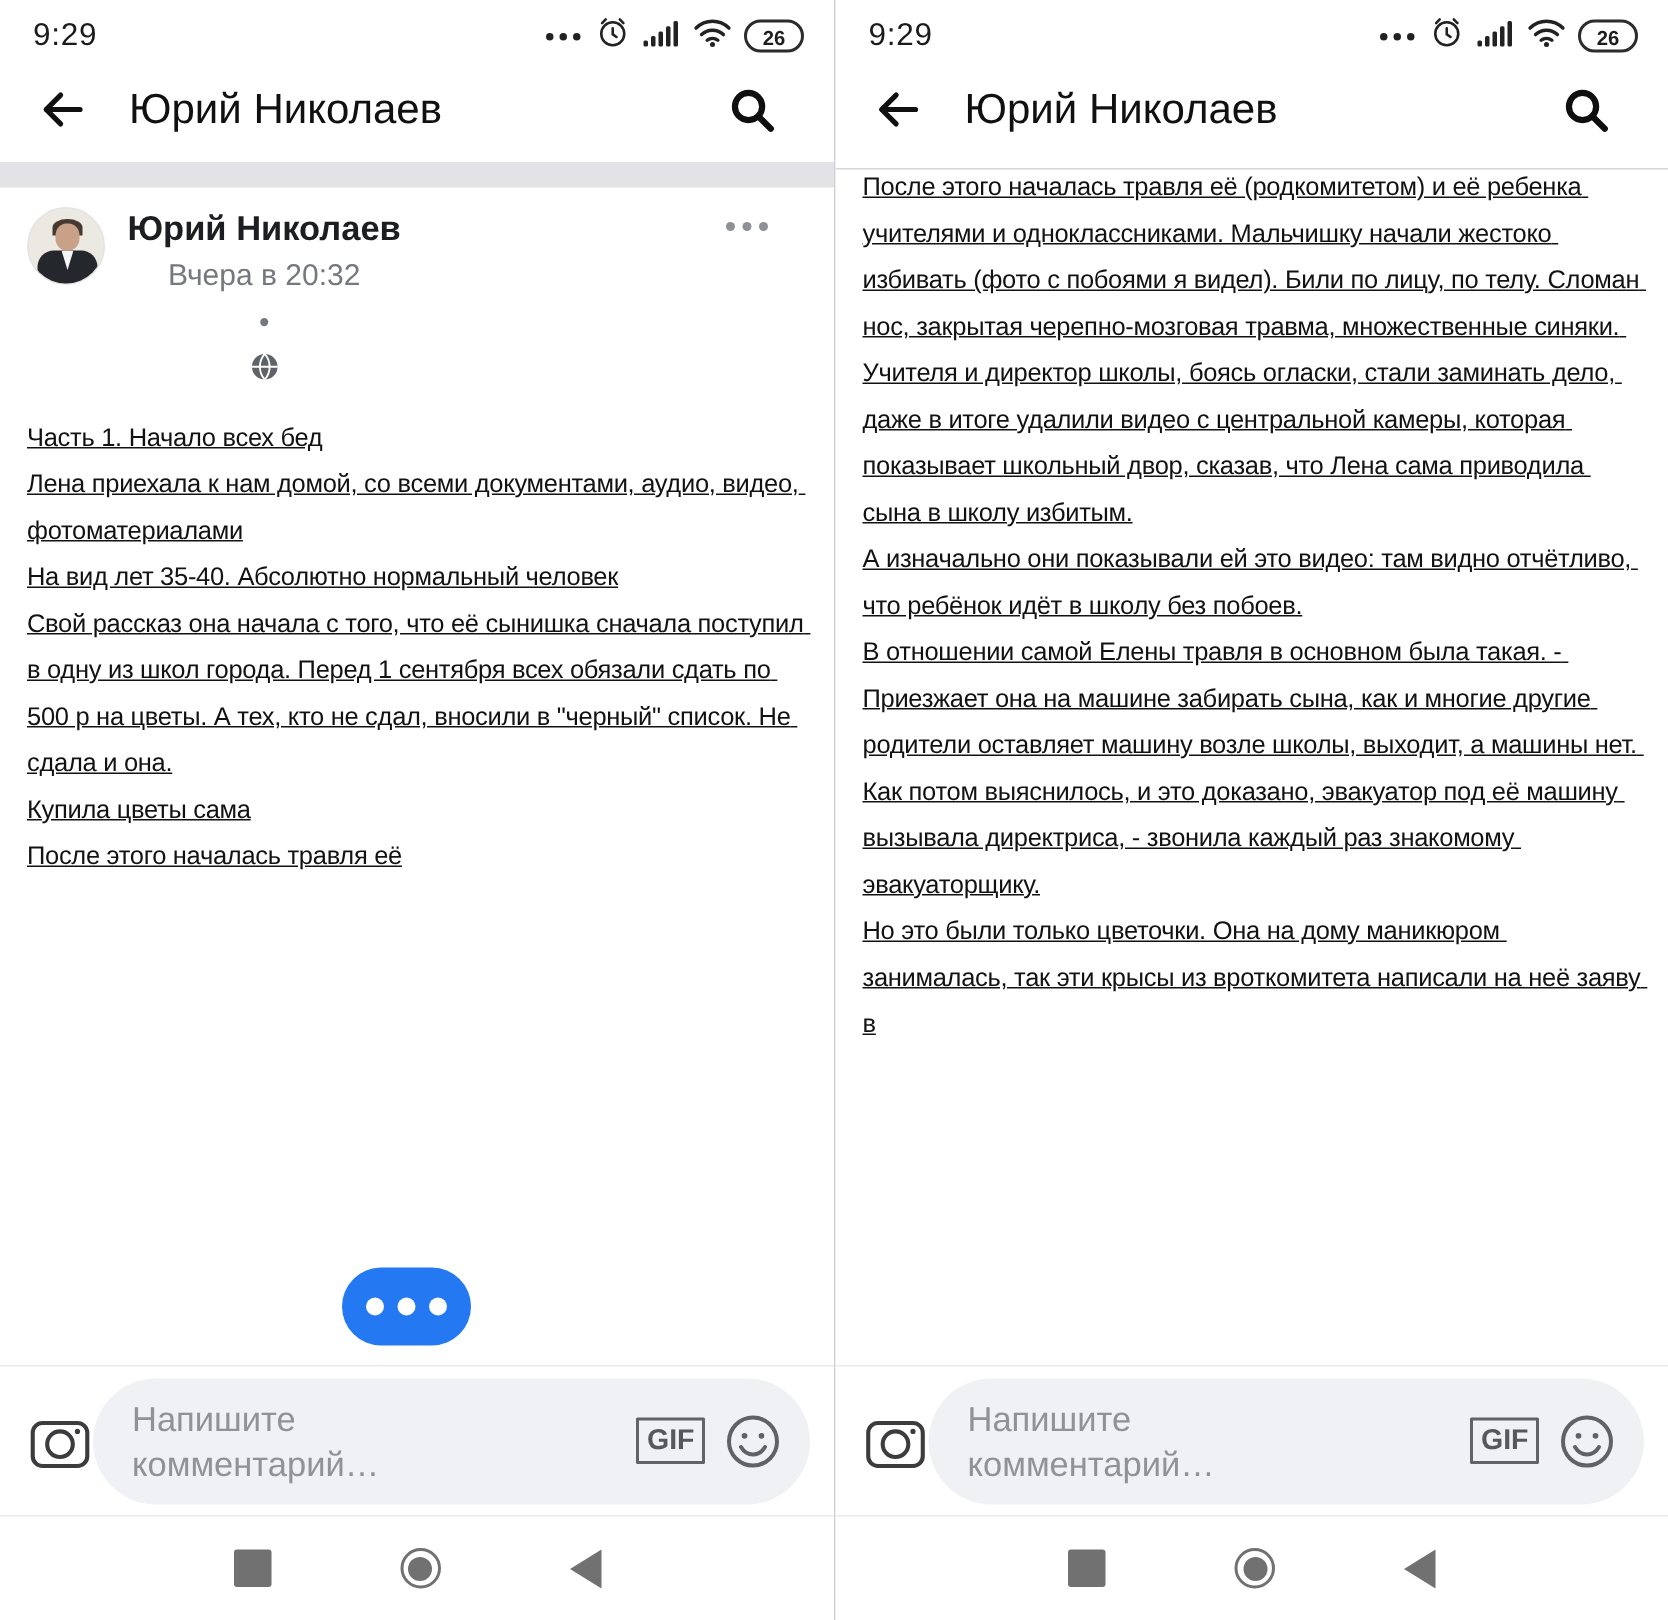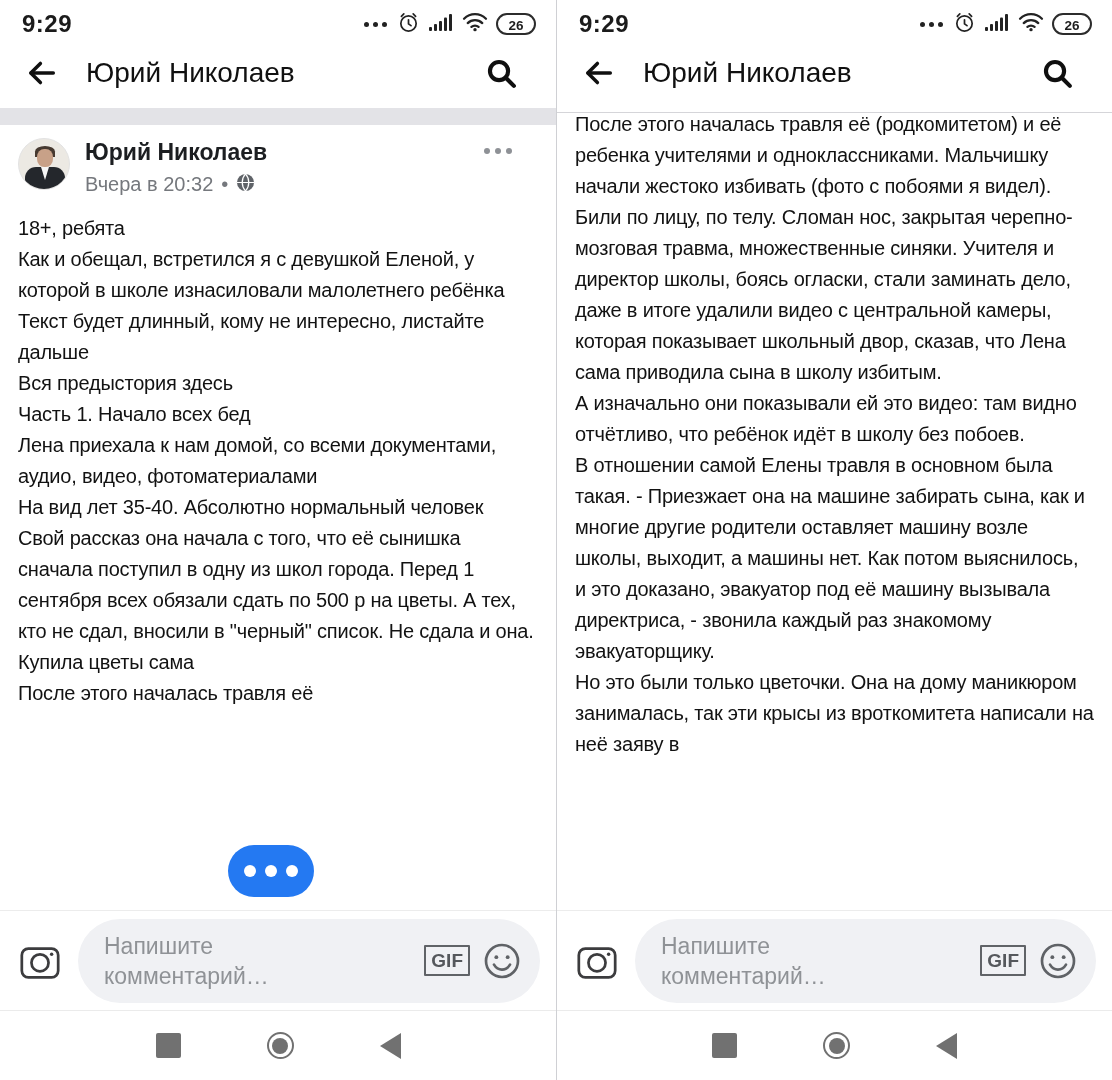--- a/index.html
+++ b/index.html
@@ -13,21 +13,21 @@
     width:556px; height:1080px; background:#fff; position:relative;
     display:flex; flex-direction:column; overflow:hidden;
   }
   .screen.right { border-left:1px solid #cfd0d4; }
 
   
   .status-bar {
     height:42px; flex:0 0 42px; display:flex; align-items:center;
     justify-content:space-between; padding:6px 20px 0 22px;
   }
-  .time { font-weight:700; font-size:24px; color:#1b1b1b; letter-spacing:.5px; }
+  .time { font-weight:400; font-size:21px; color:#1b1b1b; letter-spacing:.5px; }
   .status-icons { display:flex; align-items:center; gap:8px; }
   .st-dots { display:flex; gap:4px; align-items:center; margin-right:2px; }
   .st-dots i { width:5px; height:5px; border-radius:50%; background:#222; display:block; }
   .battery {
     min-width:40px; height:22px; border:2px solid #2c2c2c; border-radius:11px;
     display:flex; align-items:flex-end; justify-content:center;
     font-size:13.5px; font-weight:700; color:#1d1d1d; padding:0 6px;
   }
 
   
@@ -39,53 +39,54 @@
   .icon-btn { display:flex; align-items:center; justify-content:center; }
 
   
   .content { flex:1 1 auto; position:relative; overflow:hidden; background:#fff; }
   .gap-strip { height:17px; background:#e3e3e7; margin-top:4px; }
 
   .post { padding:13px 18px 0 18px; }
   .post-head { display:flex; align-items:flex-start; gap:15px; position:relative; margin-bottom:16px; }
   .post-head-text { padding-top:1px; }
   .post-author { font-size:23px; font-weight:700; color:#1c1e21; }
-  .post-meta { margin-top:7px; display:flex; gap:8px; font-size:20px; color:#75787d; }
+  .post-meta { margin-top:7px; display:flex; align-items:center; gap:8px; font-size:20px; color:#75787d;flex-direction:column; }
   .menu-dots { position:absolute; right:26px; top:10px; display:flex; gap:5px; }
   .menu-dots i { width:6px; height:6px; border-radius:50%; background:#8e9196; display:block; }
 
   .avatar { width:52px; height:52px; border-radius:50%; background:#ece9e3;
     position:relative; overflow:hidden; border:1px solid #e3e3e3; flex:0 0 52px; }
   .av-hair { position:absolute; top:7px; left:16px; width:20px; height:11px; border-radius:50% 50% 0 0; background:#463930; }
   .av-head { position:absolute; top:10px; left:18px; width:16px; height:18px; border-radius:45%; background:#c8a188; }
   .av-body { position:absolute; top:28px; left:6px; width:40px; height:26px; border-radius:11px 11px 0 0; background:#24272c; }
   .av-shirt { position:absolute; top:28px; left:22px; width:8px; height:13px; background:#f6f6f6;
     clip-path:polygon(0 0,100% 0,50% 100%); }
 
   .post-body, .post-body2 {
-    font-size:20px; line-height:31px; color:#121212; white-space:pre-wrap;
+    font-size:17px; line-height:31px; color:#121212; white-space:pre-wrap;
     letter-spacing:-0.2px;
+    text-decoration:underline;
   }
   .post-link { font-weight:700; word-break:break-all; white-space:pre-wrap; }
 
   .clip2 { overflow:hidden; margin-top:8px; border-top:1px solid #d5d5d9; }
   .post-body2 { padding:0 18px; margin-top:-4px; }
 
   
   .typing-bubble {
     position:absolute; left:228px; top:845px; width:86px; height:52px;
     border-radius:26px; display:flex; align-items:center; justify-content:center; gap:9px;
     z-index:5;
   }
   .typing-bubble i { width:12px; height:12px; border-radius:50%; background:#fff; display:block; }
 
   
   .comment-bar {
     flex:0 0 100px; height:100px; border-top:1px solid #ececec; background:#fff;
-    display:flex; align-items:center; padding:0 16px 0 18px; gap:16px;
+    display:flex; align-items:center; padding:0 16px 0 18px; 
   }
   .comment-pill {
     flex:1; height:84px; background:#f0f1f4; border-radius:42px;
     display:flex; align-items:center; padding:0 18px 0 26px; gap:12px;
   }
   .comment-placeholder { color:#8f9296; font-size:23px; line-height:30px; width:210px; }
   .pill-spacer { flex:1; }
   .gif-badge {
     border:2.5px solid #606367; color:#55585c; border-radius:1px;
     font-size:19px; font-weight:700; padding:4px 5px; line-height:1;
@@ -189,24 +190,20 @@
               </span>
             </div>
           </div>
           <span class="menu-dots">
               <i></i>
               <i></i>
               <i></i>
             </span>
         </div>
 
-        <div class="post-body">18+, ребята
-Как и обещал, встретился я с девушкой Еленой, у которой в школе изнасиловали малолетнего ребёнка
-Текст будет длинный, кому не интересно, листайте дальше
-Вся предыстория здесь</div>
         <div class="post-body">Часть 1. Начало всех бед
 Лена приехала к нам домой, со всеми документами, аудио, видео, фотоматериалами
 На вид лет 35-40. Абсолютно нормальный человек
 Свой рассказ она начала с того, что её сынишка сначала поступил в одну из школ города. Перед 1 сентября всех обязали сдать по 500 р на цветы. А тех, кто не сдал, вносили в "черный" список. Не сдала и она.
 Купила цветы сама
 После этого началась травля её</div>
       </div>
     </div>
 
     <div class="typing-bubble" style="background:#2479f2;">

